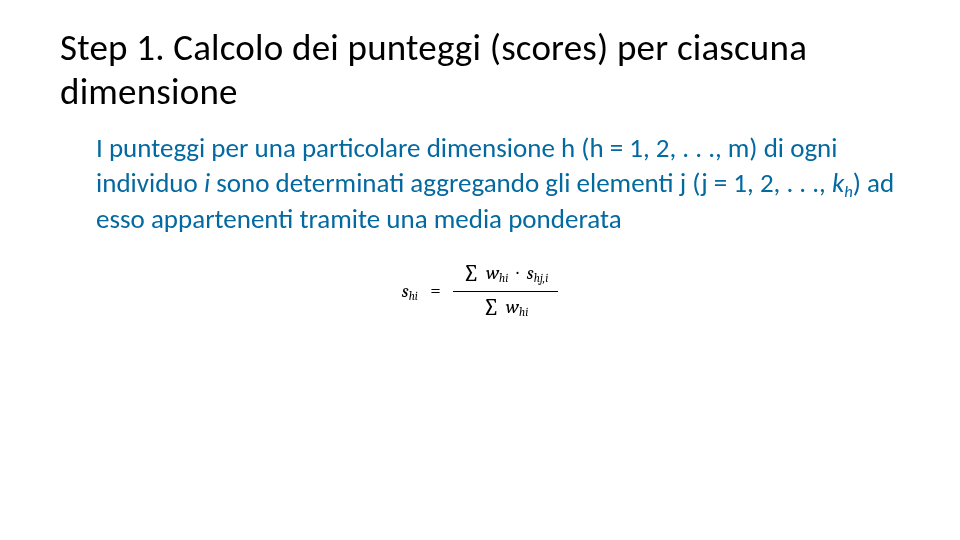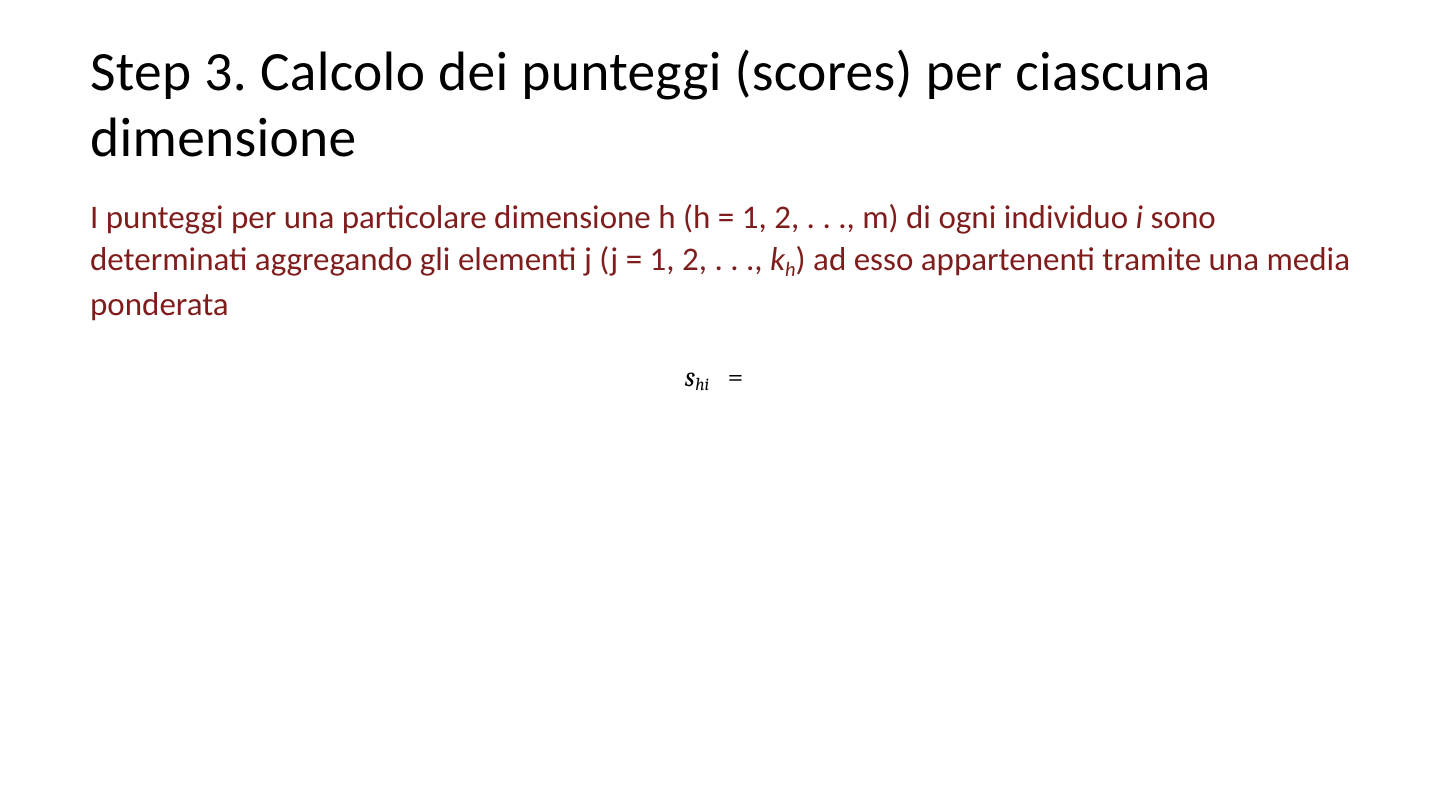--- a/index.html
+++ b/index.html
@@ -20,24 +20,25 @@
     position: relative;
   }
   .title {
     font-size: 37px;
     line-height: 1.18;
     font-weight: 400;
     letter-spacing: 0.2px;
     margin-bottom: 18px;
   }
   .body {
-    font-size: 22px;
+    font-size: 27px;
     line-height: 1.28;
-    color: #7f1d1d;
+    color: #0369a1;
     max-width: 840px;
+    margin-left: 36px;
   }
   .body .italic { font-style: italic; }
   .formula-wrap {
     width: 100%;
     text-align: center;
     margin-top: 22px;
   }
   .formula {
     display: inline-block;
     font-family: "Cambria Math", "Cambria", "Times New Roman", serif;
@@ -90,28 +91,40 @@
   }
   .bullet {
     position: relative;
   }
 </style>
 </head>
 <body>
 
 <div class="slide">
 
-  <div class="title">Step 3. Calcolo dei punteggi (scores) per ciascuna dimensione</div>
+  <div class="title">Step 1. Calcolo dei punteggi (scores) per ciascuna dimensione</div>
 
   <div class="body bullet">
     <span>I punteggi per una particolare dimensione h (h = 1, 2, . . ., m) di ogni individuo </span><span class="italic">i</span><span> sono determinati aggregando gli elementi j (j = 1, 2, . . ., </span><span class="italic">k</span><span class="sub italic">h</span><span>) ad esso appartenenti tramite una media ponderata</span>
   </div>
 
   <div class="formula-wrap">
     <span class="formula">
       <span class="lhs">
         <span>s</span><span class="sub">hi</span>
       </span>
       <span class="eq">=</span>
+      <span class="frac">
+        <span class="num">
+          <span class="sum">∑</span>
+          <span>w</span><span class="sub">hi</span>
+          <span class="dot">·</span>
+          <span>s</span><span class="subsub">hj,i</span>
+        </span>
+        <span class="den">
+          <span class="sum">∑</span>
+          <span>w</span><span class="sub">hi</span>
+        </span>
+      </span>
     </span>
   </div>
 
 </div>
 
 </body></html>

